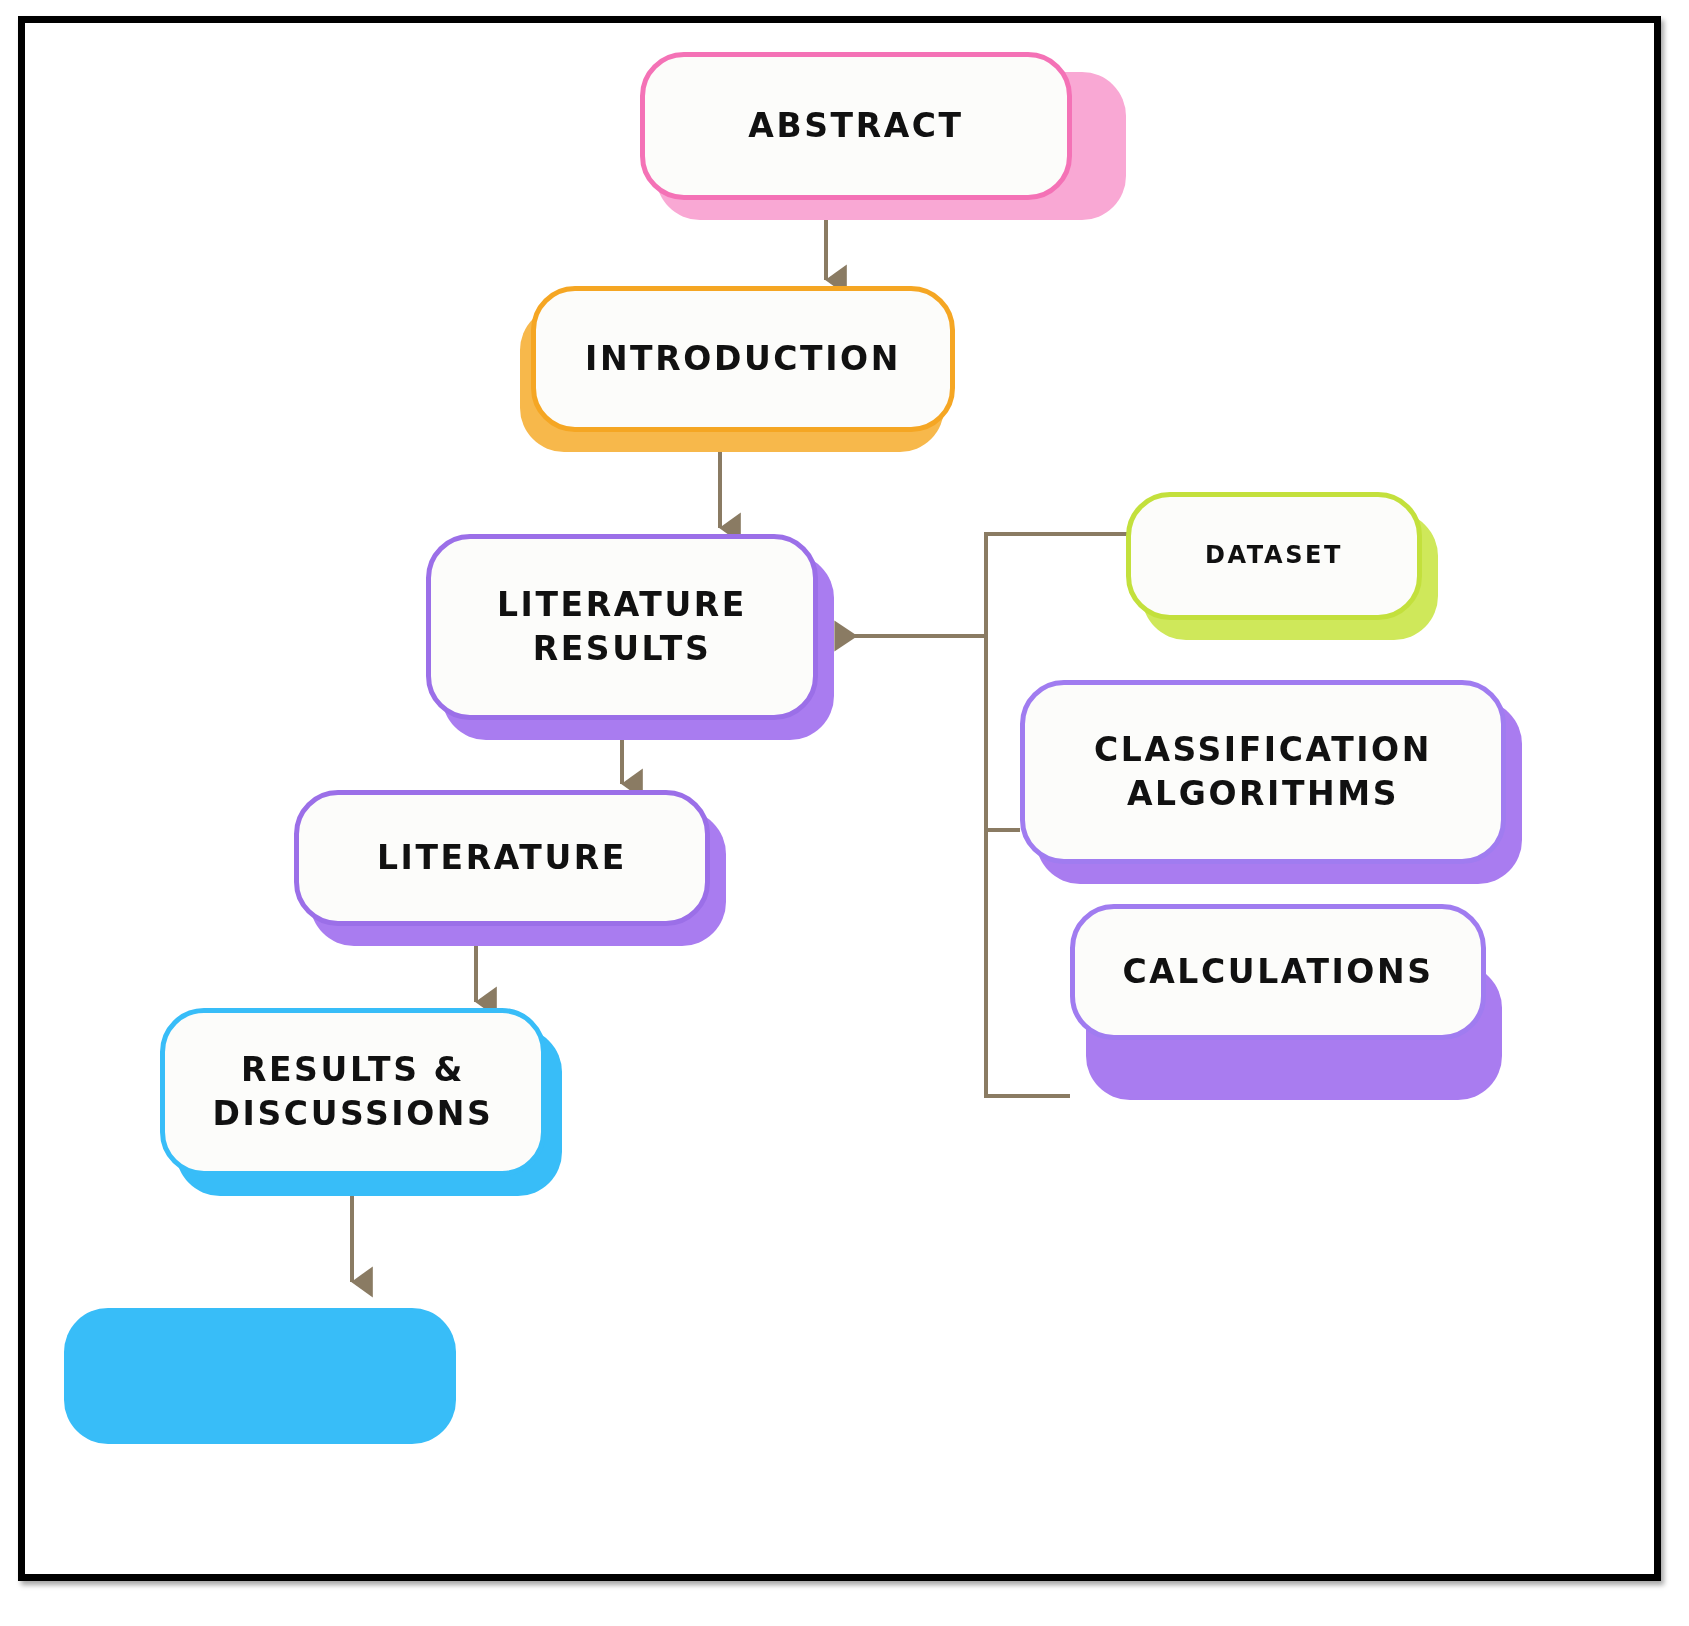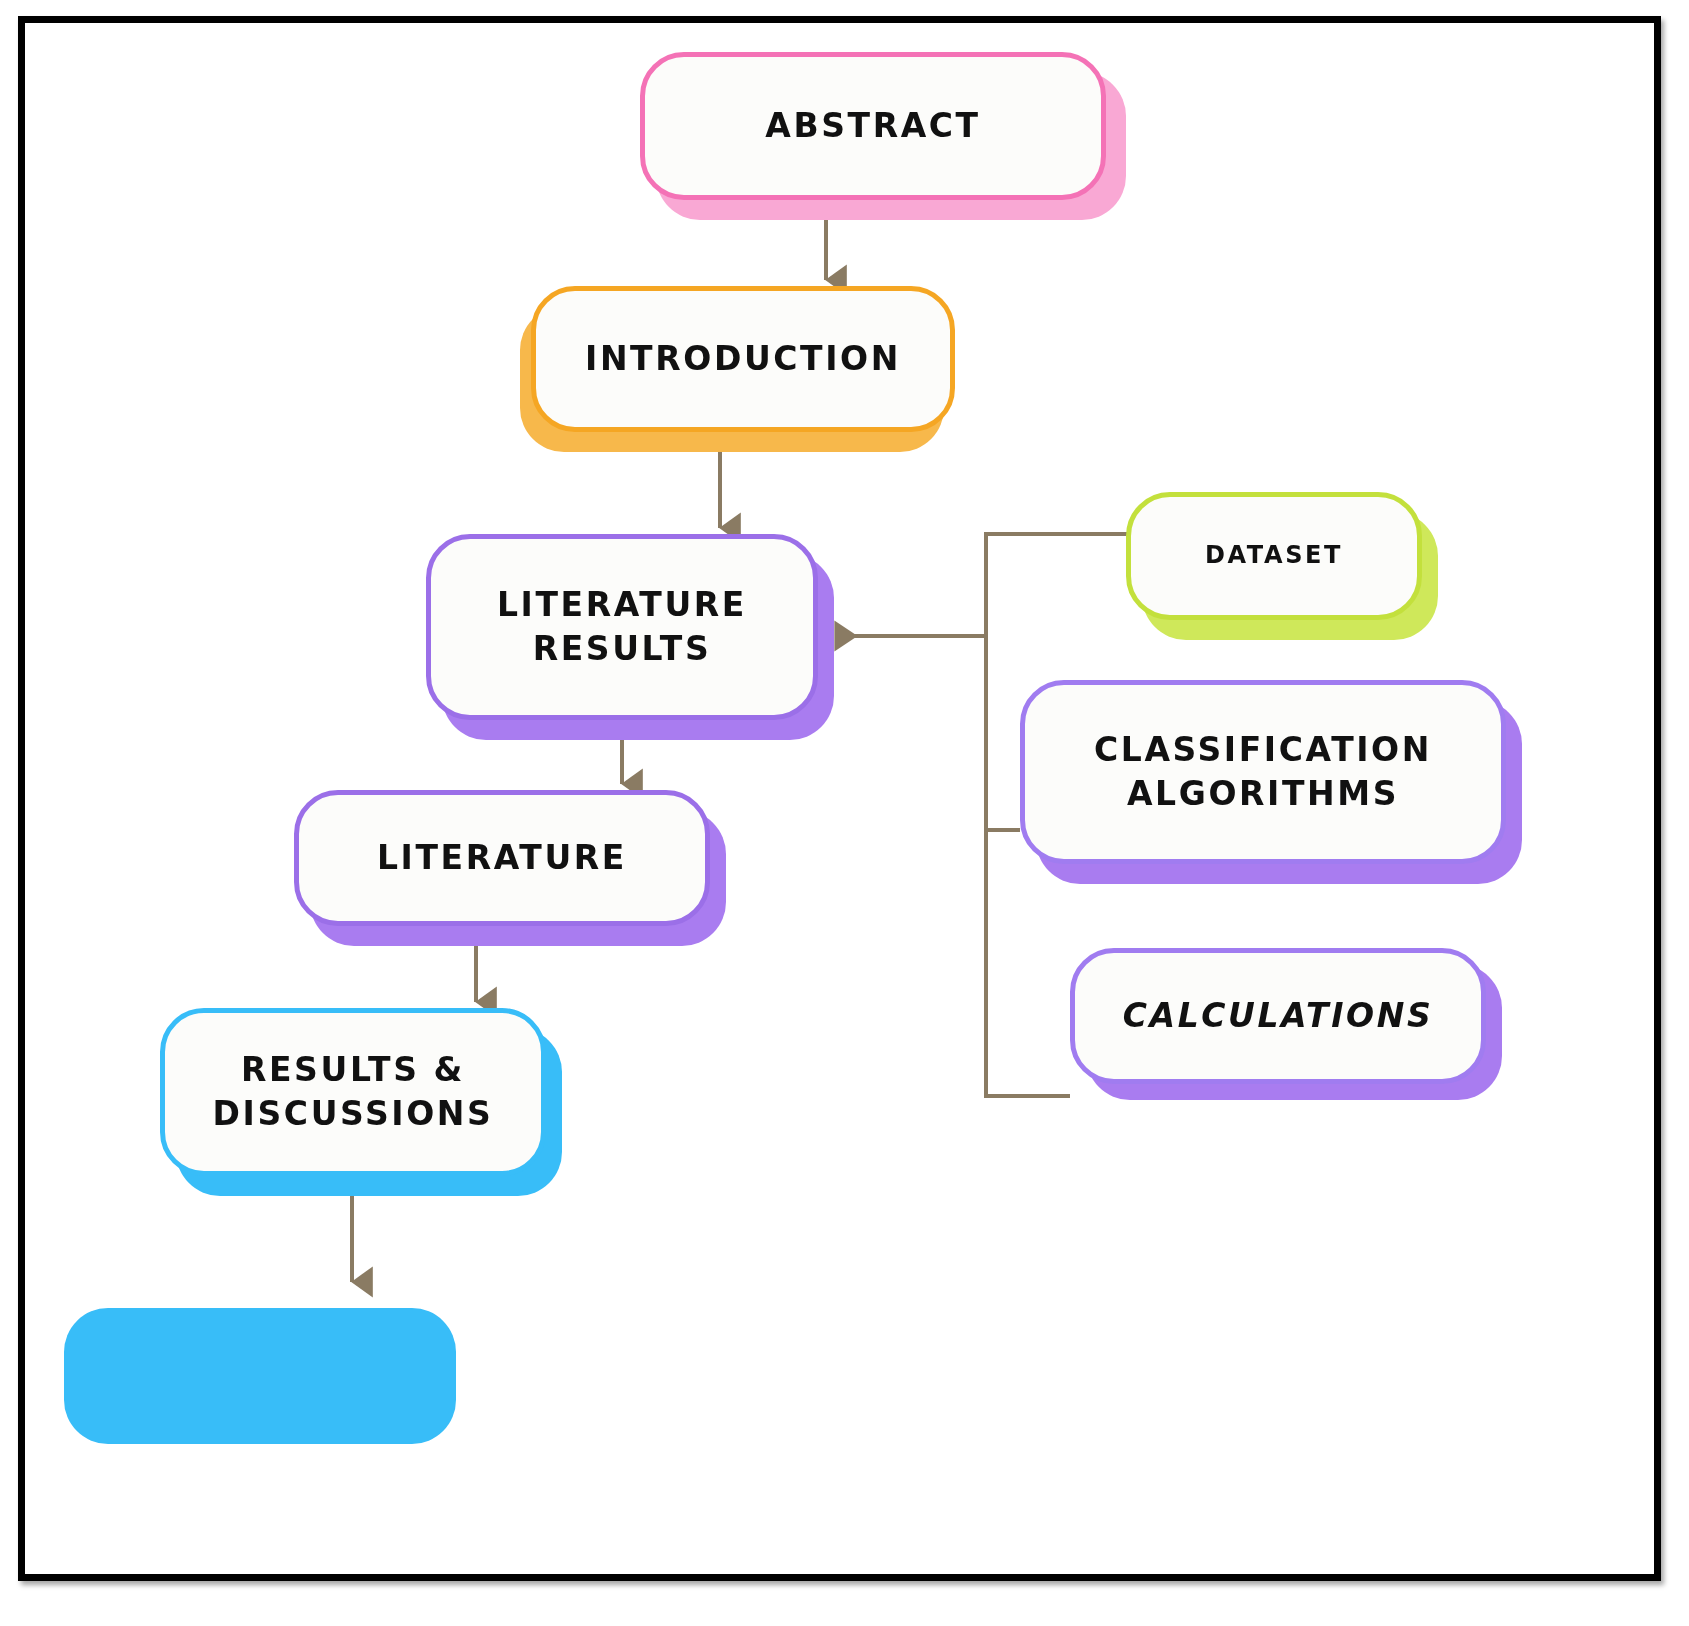--- a/index.html
+++ b/index.html
@@ -106,21 +106,21 @@
   <div class="shadow" style="left: 656px; top: 72px; width: 470px; height: 148px; background: rgb(249, 168, 212);"></div>
   <div class="shadow" style="left: 520px; top: 306px; width: 424px; height: 146px; background: rgb(247, 184, 75);"></div>
   <div class="shadow" style="left: 442px; top: 554px; width: 392px; height: 186px; background: rgb(169, 124, 240);"></div>
   <div class="shadow" style="left: 1142px; top: 512px; width: 296px; height: 128px; background: rgb(207, 232, 90);"></div>
   <div class="shadow" style="left: 1036px; top: 700px; width: 486px; height: 184px; background: rgb(169, 124, 240);"></div>
   <div class="shadow" style="left: 1086px; top: 964px; width: 416px; height: 136px; background: rgb(169, 124, 240);"></div>
   <div class="shadow" style="left: 310px; top: 810px; width: 416px; height: 136px; background: rgb(169, 124, 240);"></div>
   <div class="shadow" style="left: 176px; top: 1028px; width: 386px; height: 168px; background: rgb(56, 189, 248);"></div>
   <div class="shadow" style="left: 64px; top: 1308px; width: 392px; height: 136px; background: rgb(56, 189, 248);"></div>
 
-  <div class="node" style="left: 640px; top: 52px; width: 466px; height: 148px; border-color: rgb(244, 114, 182);">
+  <div class="node" style="left: 640px; top: 52px; width: 432px; height: 148px; border-color: rgb(244, 114, 182);">
     <span class="label f-33">ABSTRACT</span>
   </div>
 
   <div class="node" style="left: 531px; top: 286px; width: 424px; height: 146px; border-color: rgb(245, 166, 35);">
     <span class="label f-33">INTRODUCTION</span>
   </div>
 
   <div class="node" style="left: 426px; top: 534px; width: 392px; height: 186px; border-color: rgb(155, 111, 232);">
     <span class="label f-33">LITERATURE
 RESULTS</span>
@@ -128,21 +128,21 @@
 
   <div class="node" style="left: 1126px; top: 492px; width: 296px; height: 128px; border-color: rgb(195, 224, 60);">
     <span class="label f-32">DATASET</span>
   </div>
 
   <div class="node" style="left: 1020px; top: 680px; width: 486px; height: 184px; border-color: rgb(160, 124, 240);">
     <span class="label f-33">CLASSIFICATION
 ALGORITHMS</span>
   </div>
 
-  <div class="node" style="left: 1070px; top: 948px; width: 416px; height: 136px; border-color: rgb(160, 124, 240); font-style: italic;">
+  <div class="node" style="left: 1070px; top: 904px; width: 416px; height: 136px; border-color: rgb(160, 124, 240);">
     <span class="label f-33">CALCULATIONS</span>
   </div>
 
   <div class="node" style="left: 294px; top: 790px; width: 416px; height: 136px; border-color: rgb(155, 111, 232);">
     <span class="label f-33">LITERATURE</span>
   </div>
 
   <div class="node" style="left: 160px; top: 1008px; width: 386px; height: 168px; border-color: rgb(56, 189, 248);">
     <span class="label f-33">RESULTS &amp;
 DISCUSSIONS</span>

